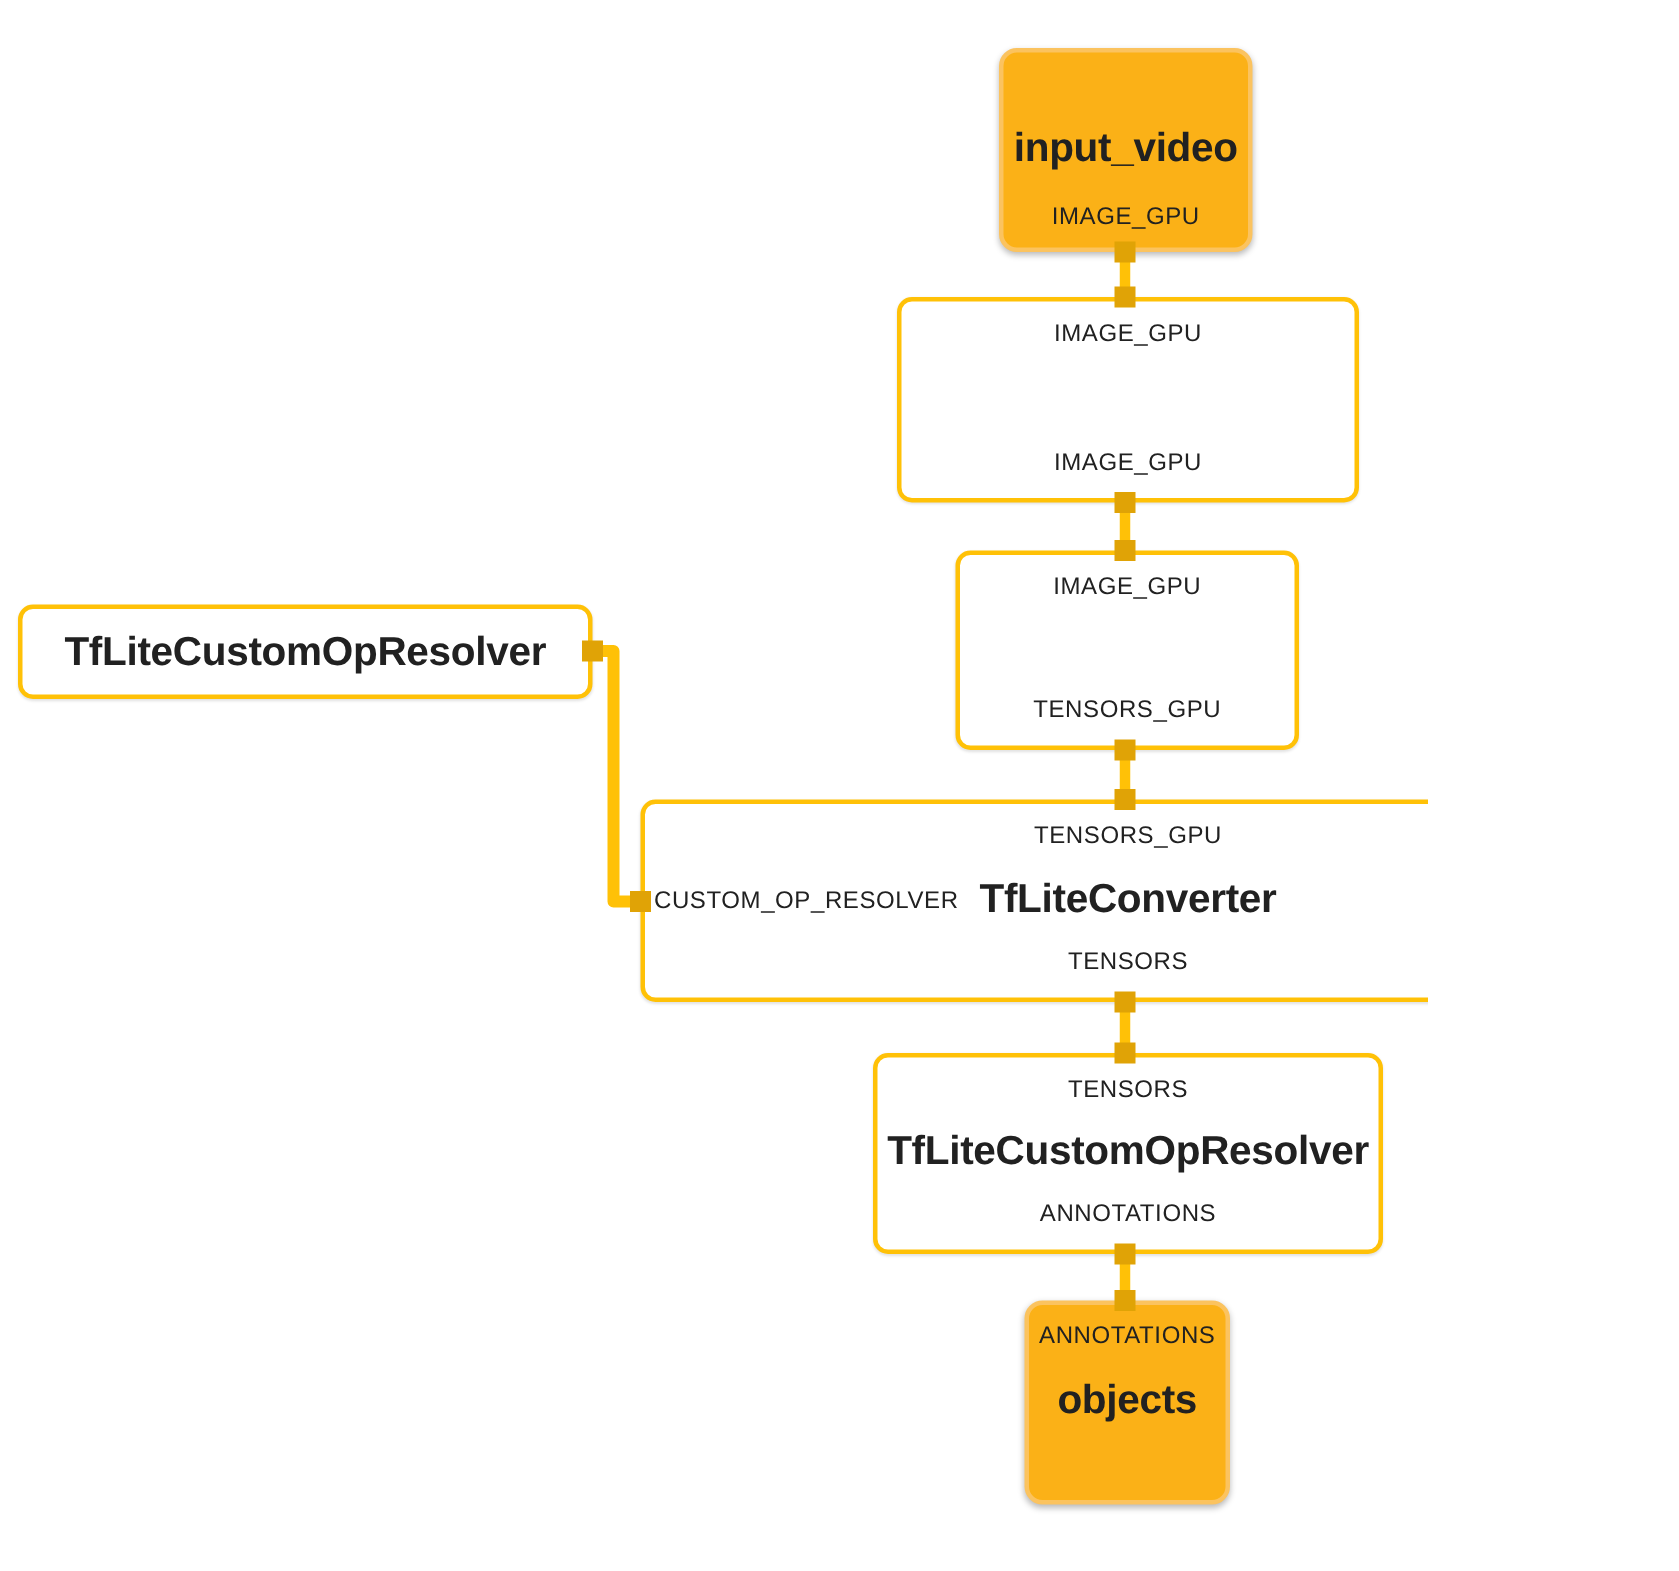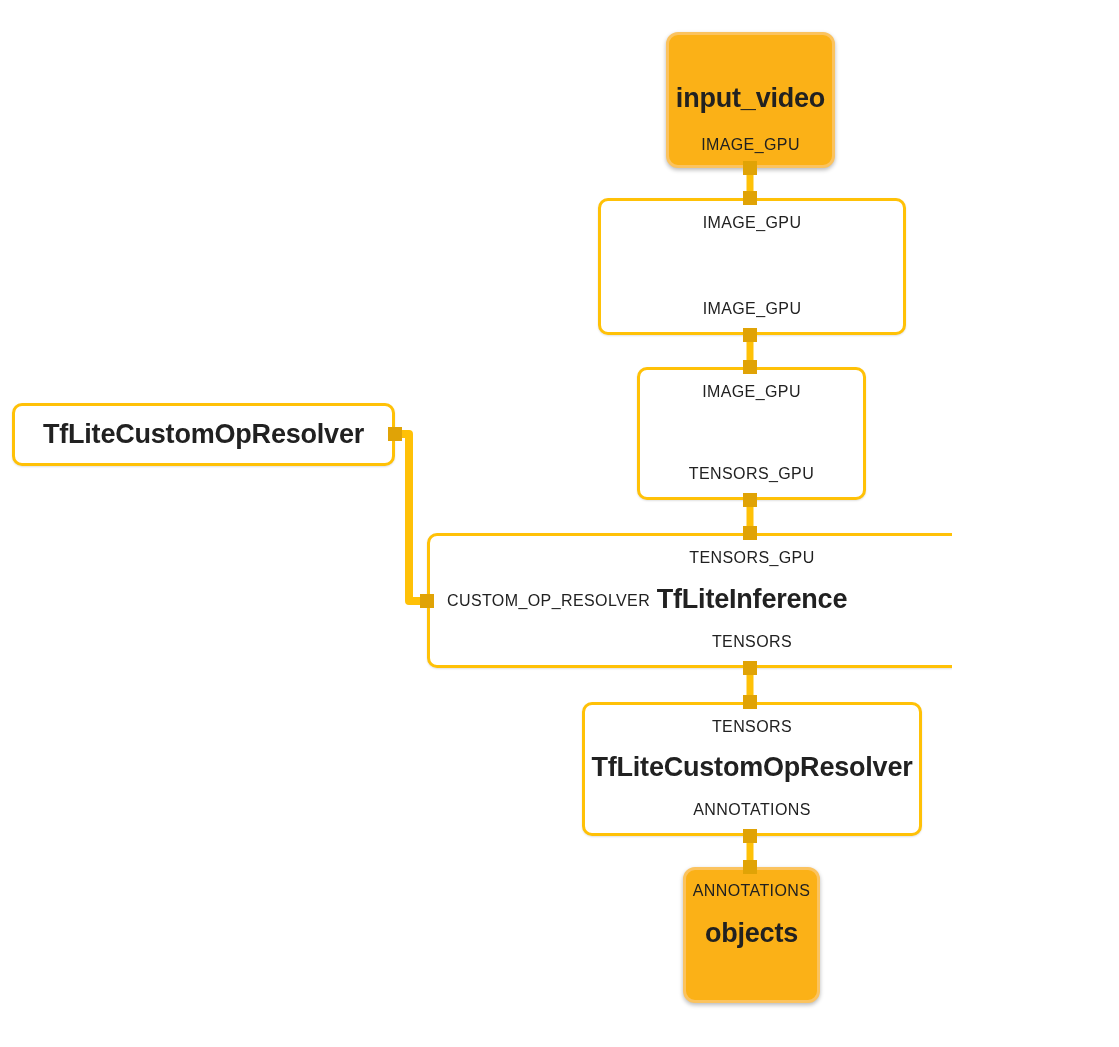--- a/index.html
+++ b/index.html
@@ -34,21 +34,21 @@
     background:var(--terminal-fill);
     border-color:var(--terminal-border);
     border-radius:12px;
     justify-content:center;
     box-shadow:0 2px 4px rgba(0,0,0,0.28);
   }
   .node.terminal .abs-bottom{position:absolute;bottom:11px;left:0;right:0;text-align:center;}
   .node.terminal .abs-top{position:absolute;top:11px;left:0;right:0;text-align:center;}
   .node.single{justify-content:center;padding:0;}
   .side-label{
-    position:absolute;left:17px;top:50%;transform:translateY(-50%);
+    position:absolute;left:6px;top:50%;transform:translateY(-50%);
     font-size:16px;letter-spacing:0.4px;white-space:nowrap;
   }
   
   #n-input-video            {left:666px;top:32px; width:169px;height:136px;}
   #n-image-transformation   {left:598px;top:198px;width:308px;height:137px;}
   #n-tflite-converter       {left:637px;top:367px;width:229px;height:133px;}
   #n-tflite-custom-op-resolver{left:12px;top:403px;width:383px;height:63px;}
   #n-tflite-inference       {left:427px;top:533px;width:650px;height:135px;}
   #n-tflite-tensors-to-objects{left:582px;top:702px;width:340px;height:134px;}
   #n-objects                {left:683px;top:867px;width:137px;height:136px;}
@@ -77,21 +77,21 @@
     <div class="port-label">IMAGE_GPU</div>
     <div class="port-label">TENSORS_GPU</div>
   </div>
 
   <div class="node single" id="n-tflite-custom-op-resolver">
     <div class="title">TfLiteCustomOpResolver</div>
   </div>
 
   <div class="node" id="n-tflite-inference">
     <div class="port-label">TENSORS_GPU</div>
-    <div class="title">TfLiteInference</div>
+    <div class="title">TfLiteConverter</div>
     <div class="port-label">TENSORS</div>
     <div class="side-label">CUSTOM_OP_RESOLVER</div>
   </div>
 
   <div class="node" id="n-tflite-tensors-to-objects">
     <div class="port-label">TENSORS</div>
     <div class="title">TfLiteCustomOpResolver</div>
     <div class="port-label">ANNOTATIONS</div>
   </div>
 

